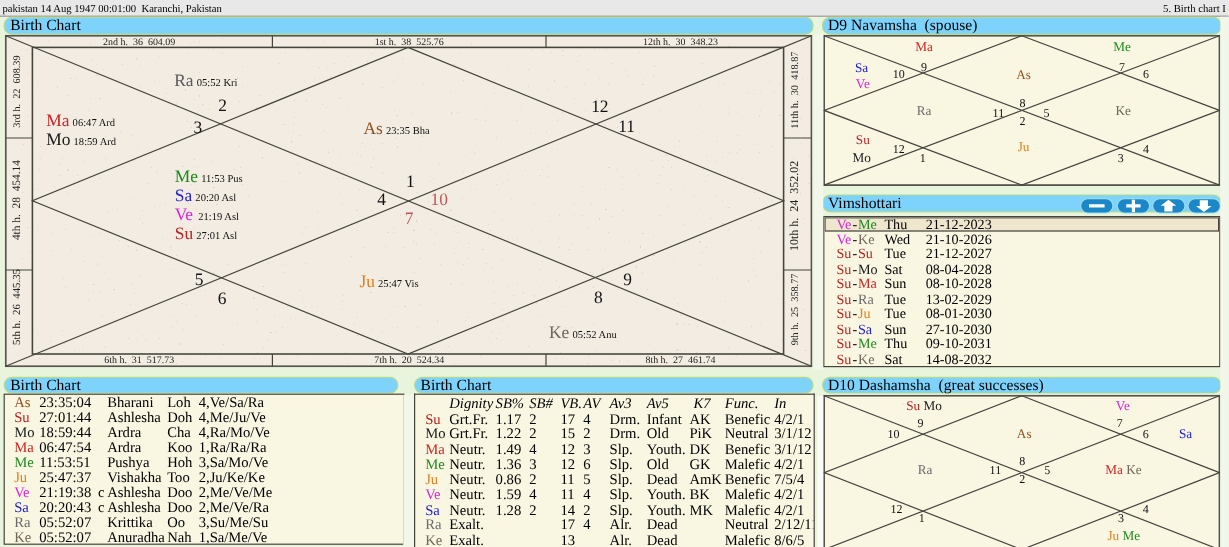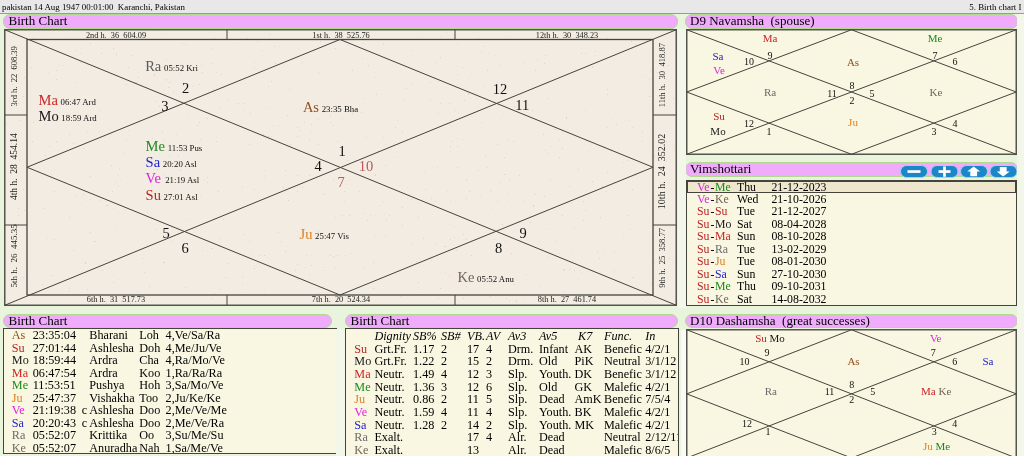--- a/index.html
+++ b/index.html
@@ -4,21 +4,21 @@
 <style>
   html,body{margin:0;padding:0;}
   body{width:1024px;height:456px;position:relative;overflow:hidden;
        background:#e9f4dd;font-family:"Liberation Serif",serif;}
   .abs{position:absolute;}
   #topbar{position:absolute;left:0;top:0;width:1024px;height:13px;background:#e8e8e8;
           border-bottom:1px solid #9a9a9a;
           font-family:Liberation Serif, serif;font-size:8.9px;color:#000;}
   #topbar .l{position:absolute;left:2px;top:1.5px;}
   #topbar .r{position:absolute;right:2.5px;top:1.5px;}
-  .title{position:absolute;background:#f0abfc;border:1.5px solid #b2d98f;border-radius:7px;
+  .title{position:absolute;background:#7dd3fc;border:1.5px solid #b2d98f;border-radius:7px;
          font-size:13px;color:#000;line-height:12.5px;padding-left:4.5px;height:12.5px;}
   .tbl{font-size:12.2px;color:#000;overflow:hidden;}
   .tbl .row{position:absolute;height:12.5px;line-height:12.5px;white-space:pre;}
   .tbl span{position:absolute;white-space:pre;}
   svg text{font-family:"Liberation Serif",serif;}
 </style>
 </head>
 <body>
 <div id="topbar">
     <span class="l">pakistan 14 Aug 1947 00:01:00&nbsp;&nbsp;Karanchi, Pakistan</span>

